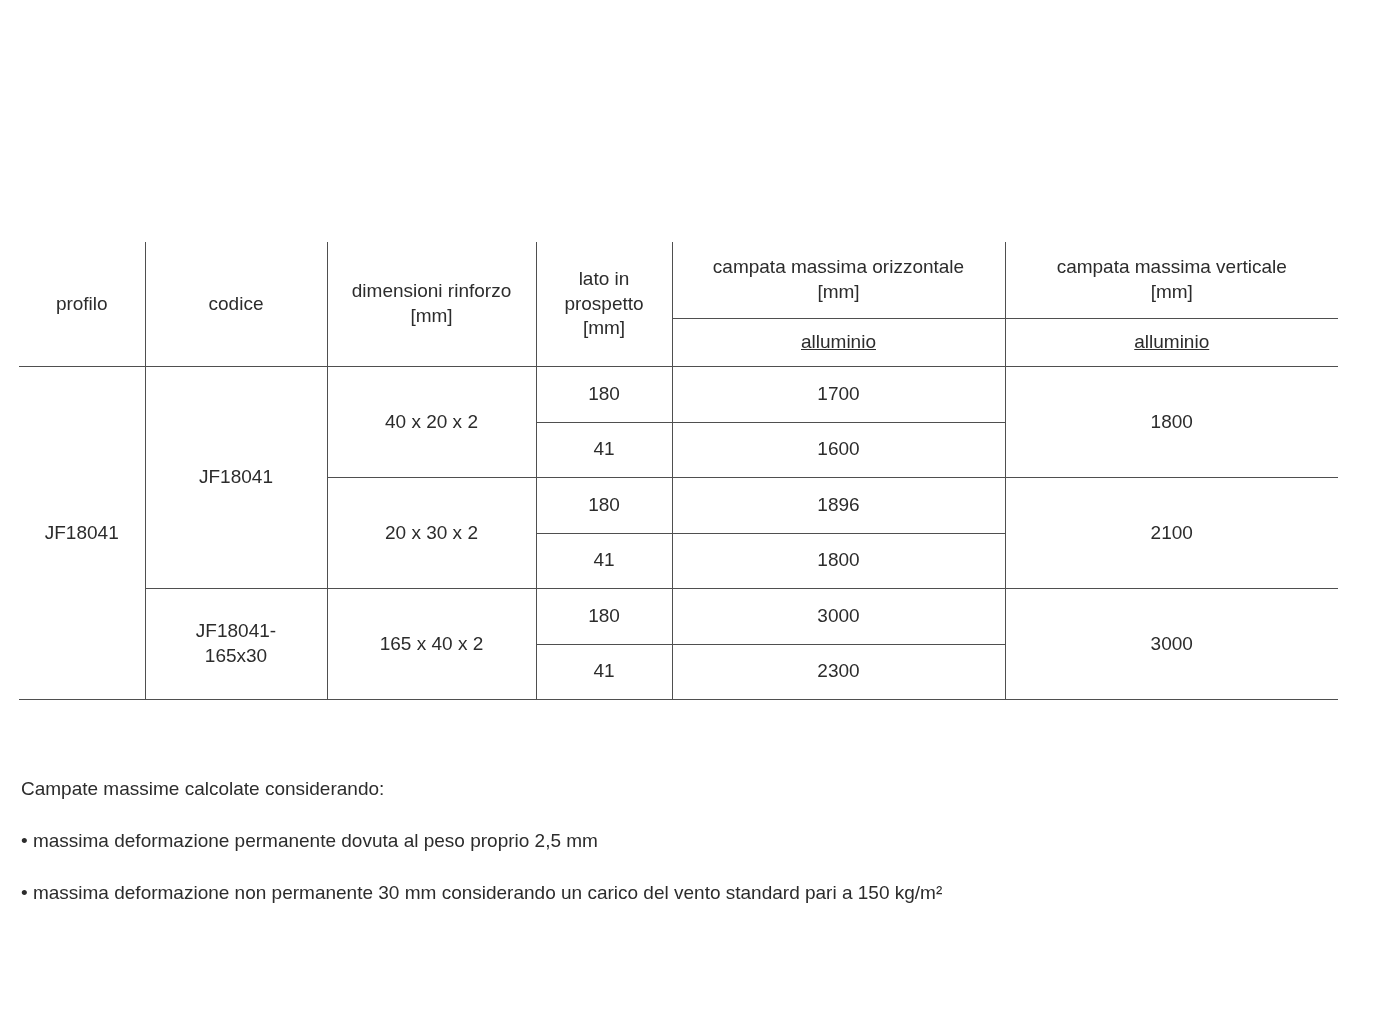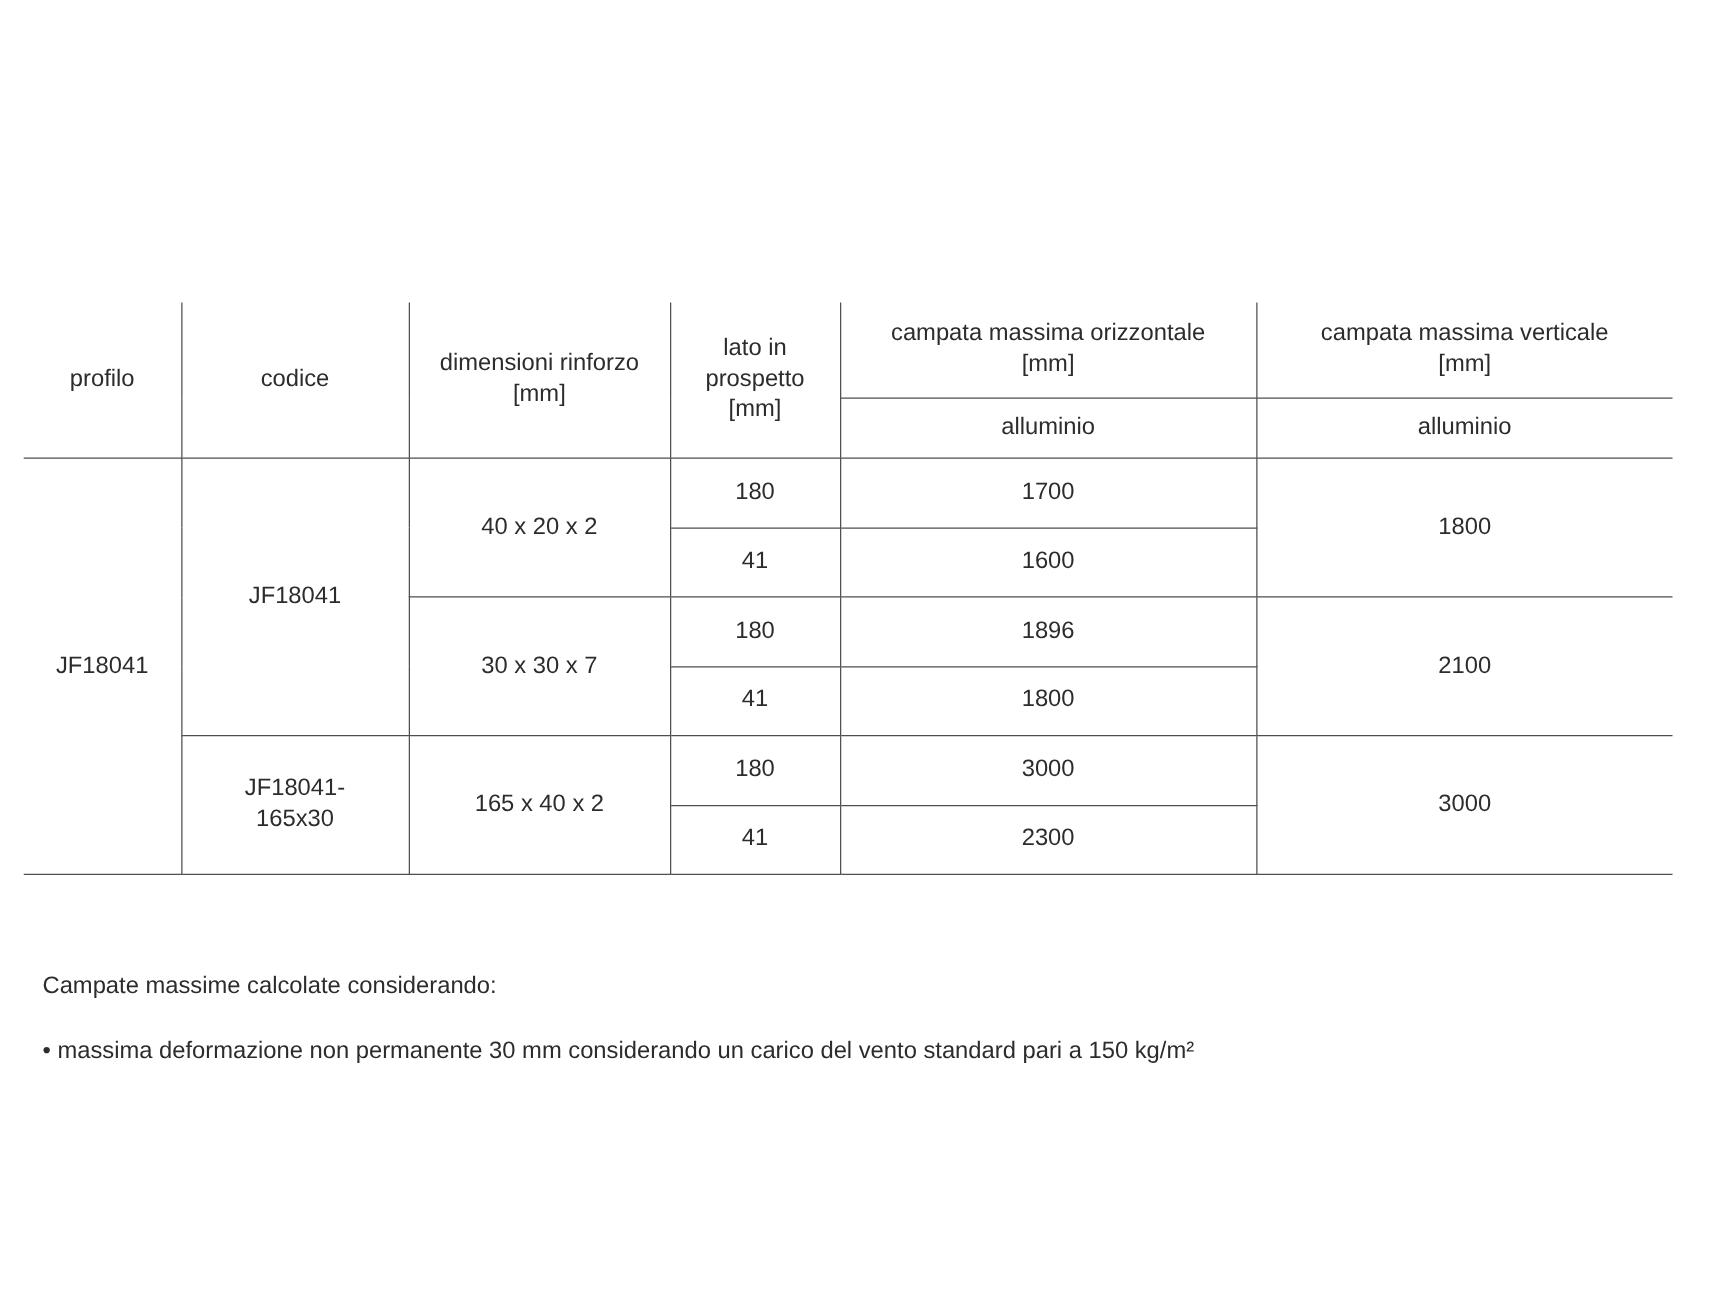--- a/index.html
+++ b/index.html
@@ -31,33 +31,32 @@
     font-size: 19px;
     line-height: 1.3;
     text-align: center;
     vertical-align: middle;
     white-space: pre-line;
     padding: 0;
     color: #2c2c2c;
     background: #ffffff;
   }
   .hrow1 > th { border-top: none; height: 76px; }
-  .hrow2 > td { height: 47px; }
+  .hrow2 > td { height: 47px; text-decoration: underline; }
   .brow { height: 55.5px; }
   .no-left  { border-left: none !important; }
   .no-right { border-right: none !important; }
   .notes {
     position: absolute;
     left: 21px;
     top: 750px;
     font-size: 19px;
     line-height: 26px;
     color: #2c2c2c;
     white-space: pre-line;
-    margin-left: 13px;
   }
 </style>
 </head>
 <body>
 
 <div class="page">
 
   <table class="spec-table">
     <colgroup>
       <col style="width:126px">
@@ -93,21 +92,21 @@
         <td rowspan="2">40 x 20 x 2</td>
         <td>180</td>
         <td>1700</td>
         <td rowspan="2" class="no-right">1800</td>
       </tr>
       <tr class="brow">
         <td>41</td>
         <td>1600</td>
       </tr>
       <tr class="brow">
-        <td rowspan="2">30 x 30 x 7</td>
+        <td rowspan="2">20 x 30 x 2</td>
         <td>180</td>
         <td>1896</td>
         <td rowspan="2" class="no-right">2100</td>
       </tr>
       <tr class="brow">
         <td>41</td>
         <td>1800</td>
       </tr>
       <tr class="brow">
         <td rowspan="2">JF18041-
@@ -119,16 +118,17 @@
       </tr>
       <tr class="brow">
         <td>41</td>
         <td>2300</td>
       </tr>
     </tbody>
   </table>
 
   <div class="notes">
     <div>Campate massime calcolate considerando:</div>
+    <div>• massima deformazione permanente dovuta al peso proprio 2,5 mm</div>
     <div>• massima deformazione non permanente 30 mm considerando un carico del vento standard pari a 150 kg/m²</div>
   </div>
 
 </div>
 
 </body></html>

